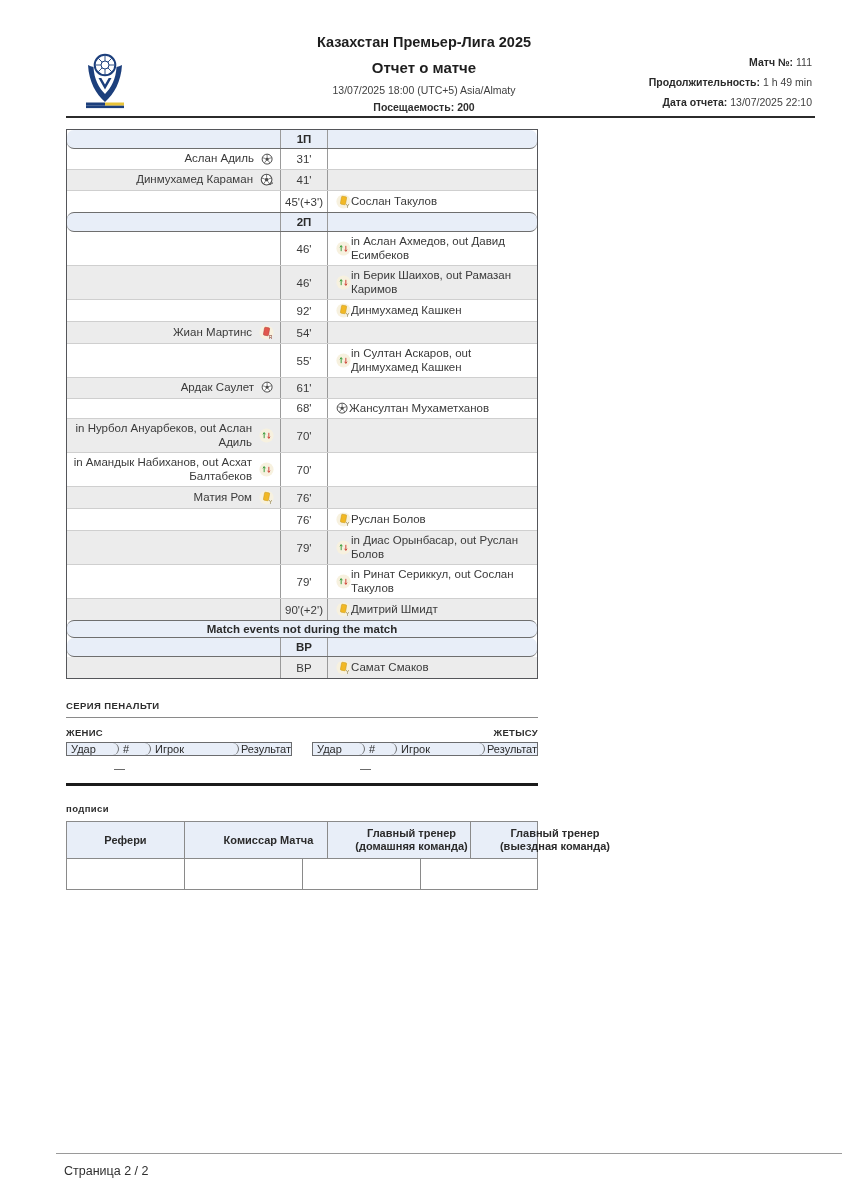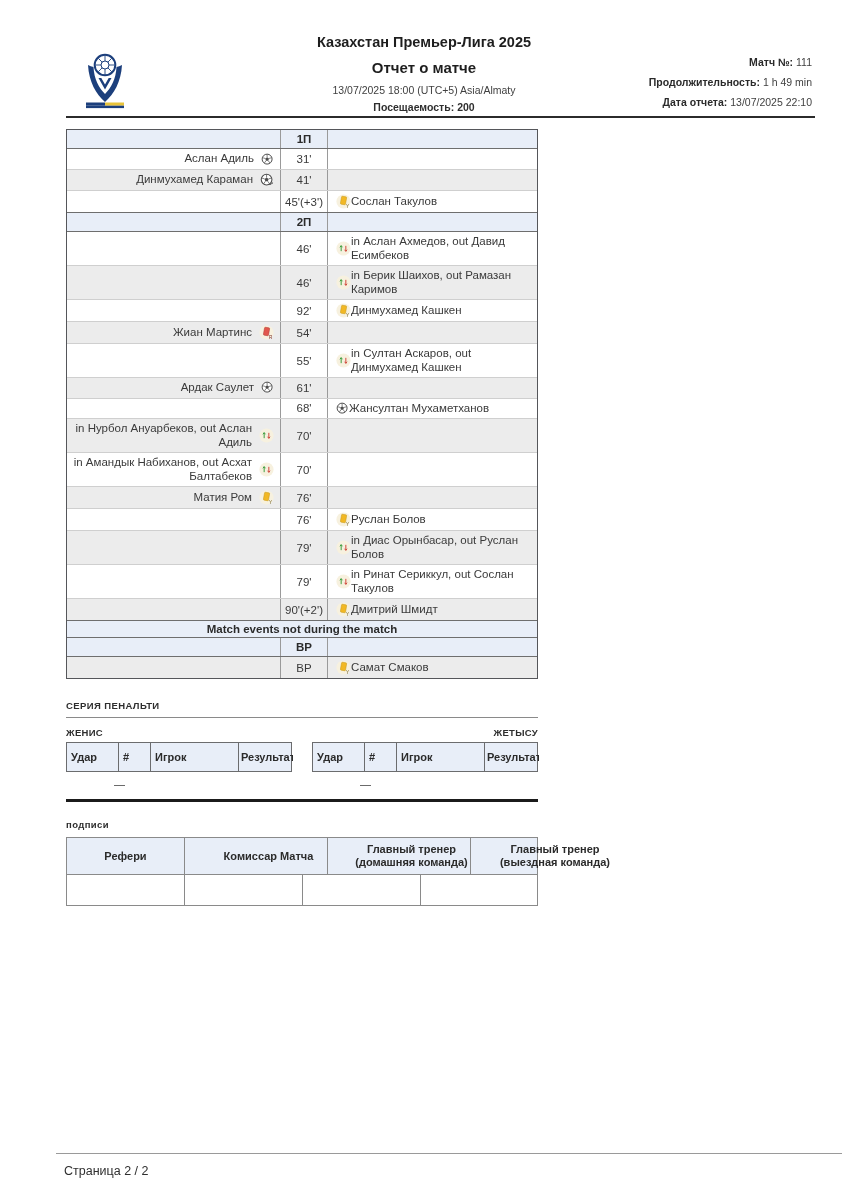--- a/index.html
+++ b/index.html
@@ -18,41 +18,41 @@
   .hdr-right { position:absolute; right:36px; top:52px; text-align:right; font-size:10.5px; line-height:20px; color:#3f3f3f;}
   .hdr-right b { color:#2a2a2a; }
   .hdr-divider { position:absolute; left:66px; top:116px; width:749px; height:2px; background:#2b2b2b; }
   
   .content { position:absolute; left:66px; top:129px; width:472px; }
   
   .events { border:1px solid #55565a; font-size:11.5px; color:#3a3a3a; }
   .evt-row { display:grid; grid-template-columns:214px 47px 211px; min-height:20px; border-top:1px solid #cfcfcf; background:#fff; }
   .evt-row:first-child { border-top:none; }
   .evt-row.striped { background:#ececec; }
-  .section-row, .banner-row { background:#e8eef8; border-top:1px solid #6e6e6e; border-bottom:1px solid #6e6e6e; font-weight:bold; color:#2b2b2b; }
+  .section-row, .banner-row { background:#e8eef8; border-top:1px solid #6e6e6e; border-bottom:1px solid #6e6e6e; font-weight:bold; color:#2b2b2b;border-radius:7px; }
   .section-row + .evt-row, .banner-row + .evt-row { border-top:none; }
   .banner-row { display:flex; align-items:center; justify-content:center; min-height:18px; font-size:11.5px; }
   .section-row { min-height:18px; }
   .c-home { display:flex; align-items:center; justify-content:flex-end; gap:7px; text-align:right;
             padding:3px 6px; border-right:1px solid #9a9a9a; line-height:13.5px; }
   .c-time { display:flex; align-items:center; justify-content:center; border-right:1px solid #9a9a9a;
             padding:3px 1px; text-align:center; }
   .c-away { display:flex; align-items:center; padding:3px 8px; line-height:13.5px; }
   .sec-label { font-weight:bold; }
   .eicon { display:inline-flex; flex:none; align-items:center; }
   .eicon svg { display:block; }
   
   .pen-title { margin-top:21px; font-size:9.5px; font-weight:bold; letter-spacing:.4px; color:#2e2e2e;
                border-bottom:1px solid #8a8a8a; padding-bottom:6px; }
   .pen-teams { display:flex; justify-content:space-between; margin-top:9px; font-size:9.5px; font-weight:bold; color:#2e2e2e; letter-spacing:.3px;}
   .pen-tables { display:flex; justify-content:space-between; margin-top:4px; }
   .pen-table { width:226px; }
   .pen-head { display:grid; grid-template-columns:52px 32px 88px 54px; border:1px solid #6b6c6e; background:#e8eef8; }
-  .pen-head .ph { font-size:11px; font-weight:bold; color:#2b2b2b; padding:8px 4px; border-right:1px solid #6b6c6e;
-                  white-space:nowrap; overflow:hidden; }
+  .pen-head .ph { font-size:11px; font-weight:normal; color:#2b2b2b; padding:0 4px; border-right:1px solid #6b6c6e;
+                  white-space:nowrap; overflow:hidden;border-radius:10px; }
   .pen-head .ph:last-child { border-right:none; padding-left:2px; }
   .pen-dash { font-size:11px; color:#3a3a3a; padding:6px 0 0 48px; }
   .thick-line { margin-top:9px; height:3px; background:#1b1b1b; }
   
   .sig-title { margin-top:17px; font-size:9.5px; font-weight:bold; letter-spacing:.4px; color:#2e2e2e; }
   .sig-table { margin-top:7px; border:1px solid #8a8a8a; }
   .sig-head { display:grid; grid-template-columns:118px 118px 118px 118px; background:#e8eef8; border-bottom:1px solid #8a8a8a;gap:25px; }
   .sig-head .sh { min-height:36px; display:flex; align-items:center; justify-content:center; text-align:center;
                   font-size:11px; font-weight:bold; color:#2b2b2b; border-right:1px solid #8a8a8a;
                   white-space:pre-line; line-height:13px; padding:4px 2px; }

